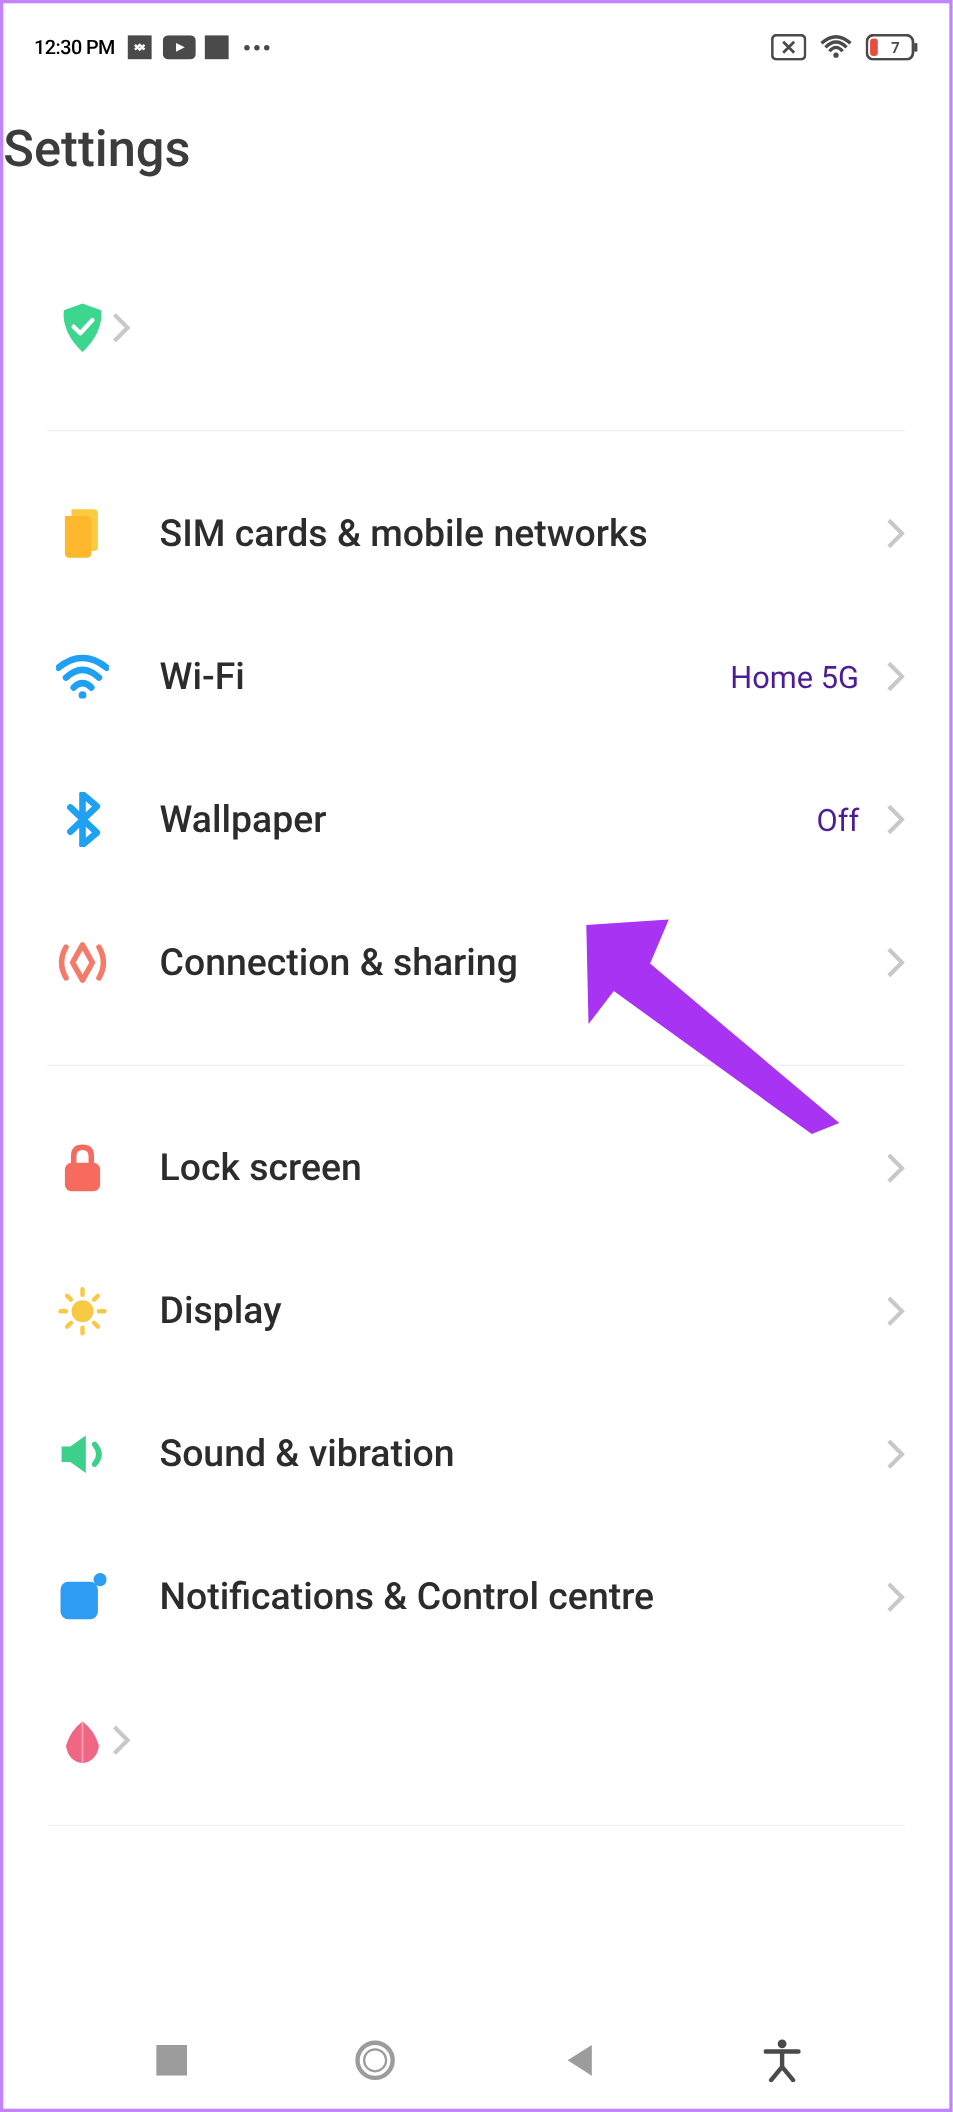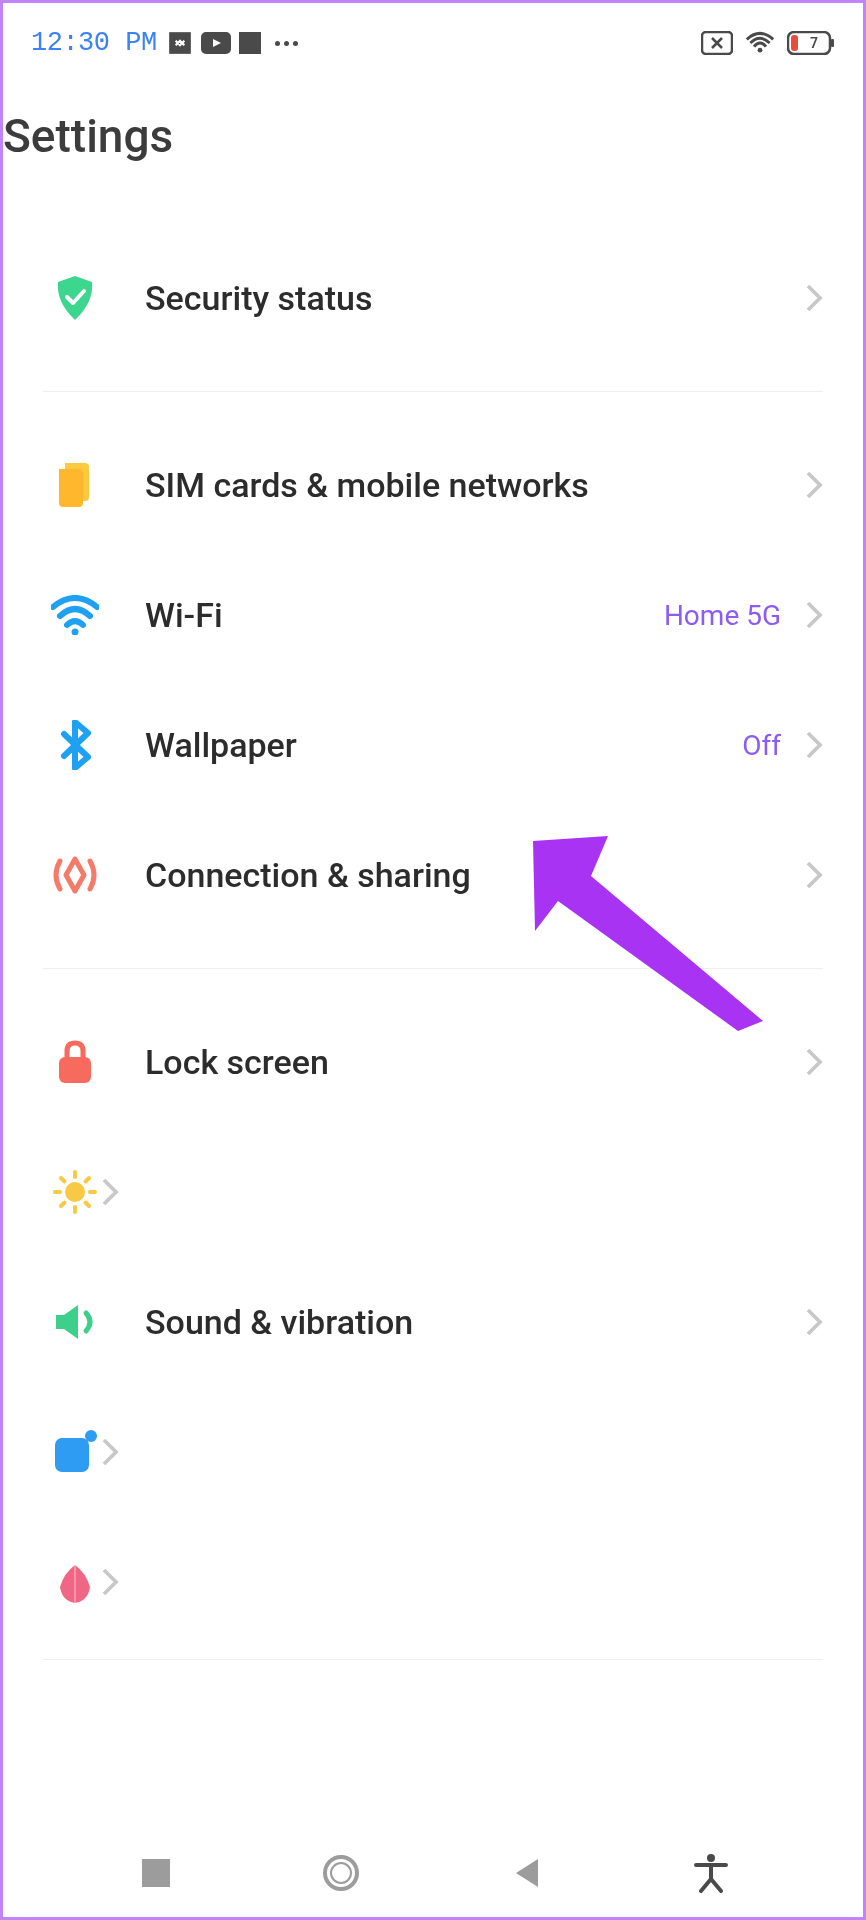--- a/index.html
+++ b/index.html
@@ -18,25 +18,24 @@
     justify-content: space-between;
     padding: 18px 28px 8px 28px;
     height: 70px;
   }
   .status-left {
     display: flex;
     align-items: center;
     gap: 10px;
   }
   .status-time {
-    font-size: 27px;
-    color: #3b82f6;
+    font-size: 18px;
+    color: #000000;
     font-weight: 500;
     letter-spacing: -0.5px;
-    font-family: Liberation Mono, monospace;
   }
   .status-left-icons { display: flex; align-items: center; gap: 8px; }
   .status-right { display: flex; align-items: center; gap: 12px; }
   .status-icon { display:inline-flex; align-items:center; justify-content:center; }
   .dots { display:flex; gap:4px; margin-left:6px; }
   .dots span { width:5px; height:5px; background:#4a4a4a; border-radius:50%; }
 
   .header {
     padding: 36px 0 70px 0;
   }
@@ -63,21 +62,21 @@
   }
   .row-label {
     font-size: 34px;
     color: #2c2c2c;
     font-weight: 500;
     margin-left: 44px;
     flex-grow: 1;
   }
   .row-value {
     font-size: 28px;
-    color: #8b5cf6;
+    color: #4c1d95;
     margin-right: 24px;
   }
   .chevron {
     width: 18px;
     height: 30px;
     flex-shrink:0;
   }
   .divider {
     height: 1px;
     background: #eeeeee;
@@ -173,21 +172,20 @@
 </div>
 
 <div class="list">
   <div class="row">
     <span class="row-icon">
       <svg width="42" height="48" viewBox="0 0 42 48">
           <path d="M21 2 L38 8 Q40 28 21 46 Q2 28 4 8 Z" fill="#3cd68f"></path>
           <path d="M13 23 L19 29 L30 17" stroke="#fff" stroke-width="4" fill="none" stroke-linecap="round" stroke-linejoin="round"></path>
         </svg>
     </span>
-    <span class="row-label">Security status</span>
     <svg class="chevron" viewBox="0 0 12 20">
         <path d="M2 2 L10 10 L2 18" stroke="#c8c8c8" stroke-width="2.5" fill="none"></path>
       </svg>
   </div>
 </div>
 
 <div class="divider"></div>
 
 <div class="list">
   <div class="row">
@@ -272,20 +270,21 @@
             <line x1="24" y1="39" x2="24" y2="44"></line>
             <line x1="4" y1="24" x2="9" y2="24"></line>
             <line x1="39" y1="24" x2="44" y2="24"></line>
             <line x1="10" y1="10" x2="13.5" y2="13.5"></line>
             <line x1="34.5" y1="34.5" x2="38" y2="38"></line>
             <line x1="10" y1="38" x2="13.5" y2="34.5"></line>
             <line x1="34.5" y1="13.5" x2="38" y2="10"></line>
           </g>
         </svg>
     </span>
+    <span class="row-label">Display</span>
     <svg class="chevron" viewBox="0 0 12 20">
         <path d="M2 2 L10 10 L2 18" stroke="#c8c8c8" stroke-width="2.5" fill="none"></path>
       </svg>
   </div>
 
   <div class="row">
     <span class="row-icon">
       <svg width="46" height="42" viewBox="0 0 46 42">
           <path d="M4 14 H12 L26 4 V38 L12 28 H4 Z" fill="#3cd08a"></path>
           <path d="M34 12 Q42 21 34 30" stroke="#3cd08a" stroke-width="5" fill="none" stroke-linecap="round"></path>
@@ -297,20 +296,21 @@
       </svg>
   </div>
 
   <div class="row">
     <span class="row-icon">
       <svg width="44" height="44" viewBox="0 0 44 44">
           <rect x="2" y="8" width="34" height="34" rx="7" fill="#2f9cf4"></rect>
           <circle cx="38" cy="6" r="6" fill="#2f9cf4"></circle>
         </svg>
     </span>
+    <span class="row-label">Notifications &amp; Control centre</span>
     <svg class="chevron" viewBox="0 0 12 20">
         <path d="M2 2 L10 10 L2 18" stroke="#c8c8c8" stroke-width="2.5" fill="none"></path>
       </svg>
   </div>
 
 
   <div class="row">
     <span class="row-icon">
       <svg width="42" height="46" viewBox="0 0 42 46">
           <path d="M21 6 Q10 14 6 28 Q8 42 21 44 Q34 42 36 28 Q32 14 21 6 Z" fill="#f06786"></path>

